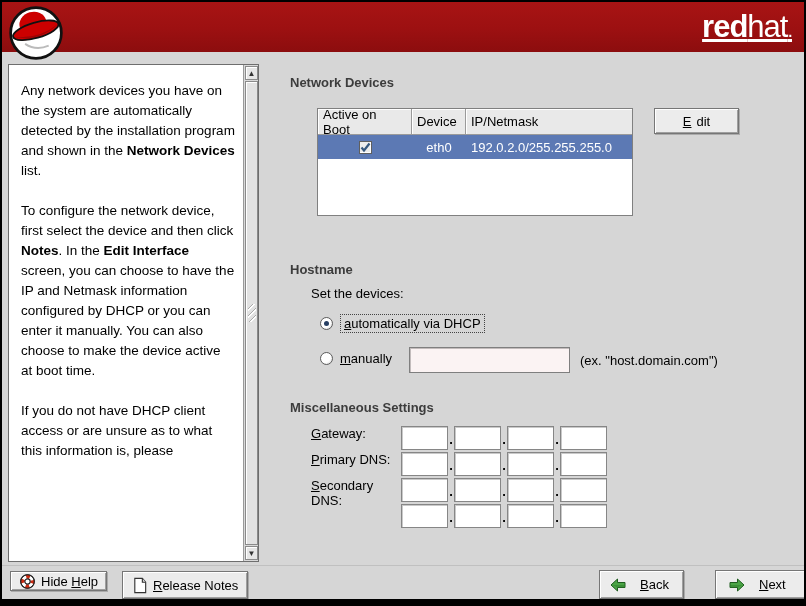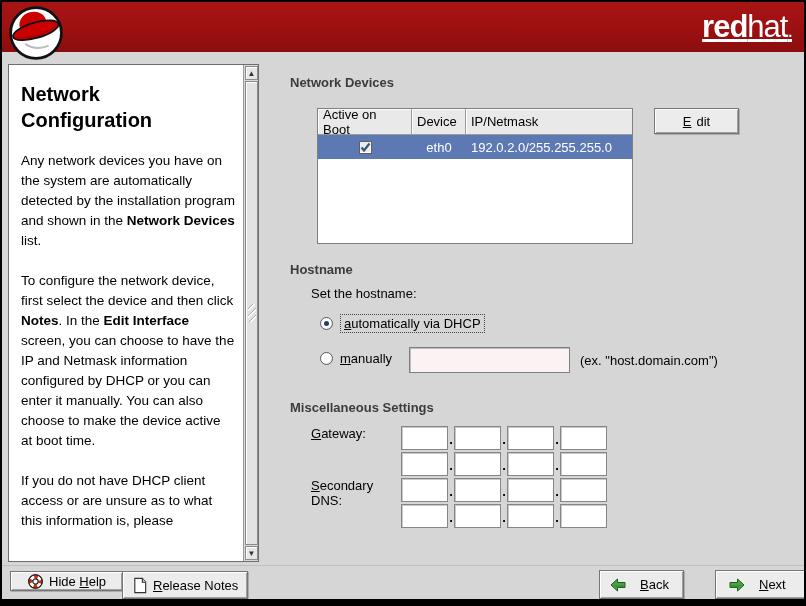--- a/index.html
+++ b/index.html
@@ -33,21 +33,21 @@
   .scroll-thumb { position:absolute; left:1px; top:16px; bottom:16px; width:13px;
     background:#e2e2e2; border:1px solid #8a8a8a; box-shadow:inset 1px 1px 0 #fff; }
   .scroll-thumb::after { content:""; position:absolute; left:2px; top:50%; margin-top:-9px;
     width:8px; height:18px;
     background:repeating-linear-gradient(135deg, transparent 0 3px, #aaa 3px 4px, #fff 4px 5px); }
   
   .section-label { position:absolute; font-size:13px; font-weight:bold; color:#3c3c3c; }
   .lbl { font-size:13px; color:#000; }
   .mn { text-decoration:underline; }
   
-  .dev-table { position:absolute; left:315px; top:106px; width:316px; height:136px;
+  .dev-table { position:absolute; left:315px; top:106px; width:316px; height:108px;
     background:#fff; border:1px solid #808080; }
   .thead { display:flex; height:26px; }
   .th { background:#e9e9e9; border-right:1px solid #9a9a9a; border-bottom:1px solid #9a9a9a;
     box-shadow:inset 1px 1px 0 #fff; display:flex; align-items:center;
     padding:0 5px; font-size:13px; color:#000; }
   .c1 { width:94px; } .c2 { width:54px; } .c3 { flex:1; border-right:none; }
   .trow { display:flex; height:24px; background:#5c79b4; color:#fff; font-size:13px; align-items:center; }
   .td { padding:0 5px; }
   .td.c1 { display:flex; justify-content:center; }
   .td.c2 { display:flex; justify-content:center; }
@@ -96,21 +96,20 @@
     <g transform="rotate(-16 32 30)">
       <ellipse cx="31" cy="21" rx="15" ry="13" fill="#cc0000"></ellipse>
       <ellipse cx="32" cy="29" rx="26" ry="8.5" fill="#cc0000" stroke="#111111" stroke-width="2"></ellipse>
       <path d="M6 29 Q32 40 58 29 Q 45 36 32 36 Q 19 36 6 29 Z" fill="#111111" opacity="0.25"></path>
     </g>
     <path d="M20 44 Q32 52 46 46" stroke="#bbbbbb" stroke-width="2" fill="none"></path>
   </svg>
 
   <div class="help-panel">
     <div class="help-content">
-      <h1>Network Configuration</h1>
       <p><span>Any network devices you have on the system are automatically detected by the installation program and shown in the </span><span class="b">Network Devices</span><span> list.</span></p>
       <p><span>To configure the network device, first select the device and then click </span><span class="b">Notes</span><span>. In the </span><span class="b">Edit Interface</span><span> screen, you can choose to have the IP and Netmask information configured by DHCP or you can enter it manually. You can also choose to make the device active at boot time.</span></p>
       <p><span>If you do not have DHCP client access or are unsure as to what this information is, please</span></p>
     </div>
     <div class="scrollbar">
       <div class="scroll-btn scroll-up">▲</div>
       <div class="scroll-thumb"></div>
       <div class="scroll-btn scroll-down">▼</div>
     </div>
   </div>
@@ -132,21 +131,21 @@
         </div>
       </div>
       <div class="td c2">eth0</div>
       <div class="td c3">192.0.2.0/255.255.255.0</div>
     </div>
   </div>
 
   <button class="btn" style="left:652px; top:106px; width:85px; height:26px;"><span class="mn">E</span>dit</button>
 
   <div class="section-label" style="left:288px; top:260px;">Hostname</div>
-  <div class="lbl" style="position:absolute; left:309px; top:284px;">Set the hostname:</div>
+  <div class="lbl" style="position:absolute; left:309px; top:284px;">Set the devices:</div>
 
   <div class="radio-row" style="left:318px; top:312px;">
     <div class="radio sel"></div>
     <span class="lbl focus-box"><span class="mn">a</span>utomatically via DHCP</span>
   </div>
 
   <div class="radio-row" style="left:318px; top:349px;">
     <div class="radio"></div>
     <span class="lbl"><span class="mn">m</span>anually</span>
   </div>
@@ -161,20 +160,23 @@
   <div class="octets" style="top:424px;">
     <input class="octet" value="" style="">
       <span class="octet-dot">.</span>
       <input class="octet" value="" style="">
       <span class="octet-dot">.</span>
       <input class="octet" value="" style="">
       <span class="octet-dot">.</span>
       <input class="octet" value="" style="">
   </div>
 
+  <div class="misc-row" style="top:450px;">
+    <span class="misc-label"><span class="mn">P</span>rimary DNS:</span>
+  </div>
   <div class="octets" style="top:450px;">
     <input class="octet" value="" style="">
       <span class="octet-dot">.</span>
       <input class="octet" value="" style="">
       <span class="octet-dot">.</span>
       <input class="octet" value="" style="">
       <span class="octet-dot">.</span>
       <input class="octet" value="" style="">
   </div>
 
@@ -196,21 +198,21 @@
       <span class="octet-dot">.</span>
       <input class="octet" value="" style="">
       <span class="octet-dot">.</span>
       <input class="octet" value="" style="">
       <span class="octet-dot">.</span>
       <input class="octet" value="" style="">
   </div>
 
   <div class="footer-line"></div>
 
-  <button class="btn" style="left:8px; top:569px; height:20px; padding:0 16px;text-align:center;">
+  <button class="btn" style="left:8px; top:569px; height:20px; padding:0 8px;text-align:center;">
     <svg width="17" height="17" viewBox="0 0 18 18">
       <circle cx="9" cy="9" r="7.2" fill="#ffffff" stroke="#222" stroke-width="1"></circle>
       <circle cx="9" cy="9" r="5" fill="none" stroke="#cc2b12" stroke-width="4.2" stroke-dasharray="3.9 3.95" stroke-dashoffset="2"></circle>
       <circle cx="9" cy="9" r="7.2" fill="none" stroke="#222" stroke-width="1.2"></circle>
       <circle cx="9" cy="9" r="2.8" fill="#ffffff" stroke="#222" stroke-width="1.2"></circle>
     </svg>
     <span>Hide <span class="mn">H</span>elp</span>
   </button>
 
   <button class="btn" style="left:120px; top:569px; height:28px; padding:0 9px;">

